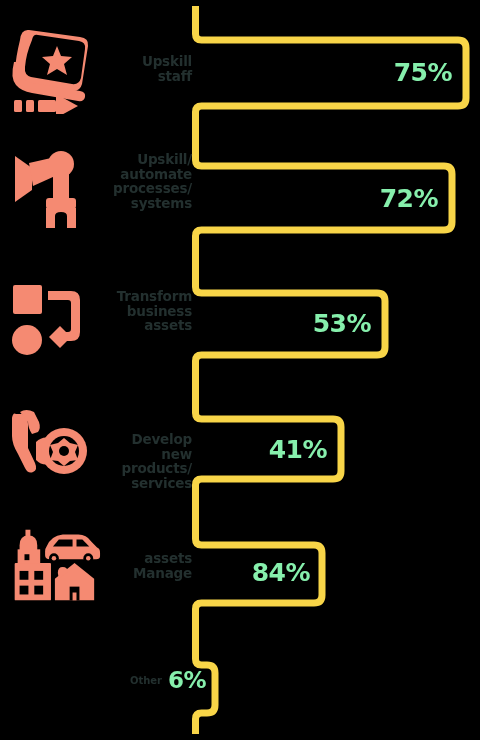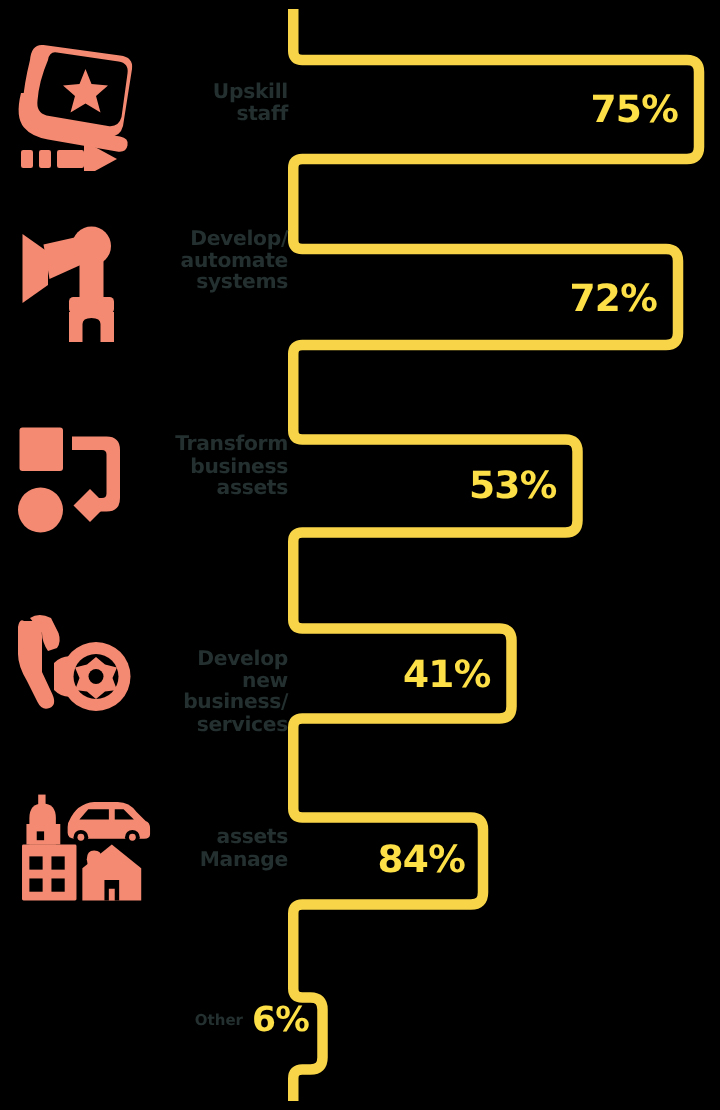--- a/index.html
+++ b/index.html
@@ -39,21 +39,21 @@
     text-align: right;
     color: #23302f;
     font-weight: 700;
     font-size: 13.5px;
     line-height: 14.5px;
     letter-spacing: -0.2px;
     font-family: "DejaVu Sans", sans-serif;
   }
   .value-cell {
     position: absolute;
-    color: #fde047;
+    color: #86efac;
     font-weight: 700;
     font-size: 25px;
     line-height: 25px;
     letter-spacing: -0.5px;
     font-family: "DejaVu Sans", sans-serif;
     text-align: right;
   }
   .value-small {
     font-size: 23px;
   }
@@ -155,22 +155,23 @@
         <path d="M13 14 L13 60 L30 48 L30 26 Z"></path>
         <path d="M27 21 L58 14 L62 30 L31 44 Z"></path>
         <circle cx="59" cy="22" r="13"></circle>
         <rect x="51" y="30" width="16" height="32" rx="2"></rect>
         <rect x="44" y="56" width="30" height="11" rx="3"></rect>
         <path d="M44 66 L44 86 L53 86 L53 74 Q53 70 59 70 Q65 70 65 74 L65 86 L74 86 L74 66 Z"></path>
       </g>
     </svg>
   </div>
   <div class="label-cell" style="top:152px;">
-    <div>Develop/</div>
+    <div>Upskill/</div>
     <div>automate</div>
+    <div>processes/</div>
     <div>systems</div>
   </div>
   <div class="value-cell" style="top:186px;left:322px;width:116px;">
     <span>72%</span>
   </div>
 
   <div class="icon-cell" style="top:277px;height:82px;left:-4px;">
     <svg width="92" height="82" viewBox="0 0 92 82">
       <g fill="#F58A72">
         <rect x="11" y="8" width="29" height="29" rx="2"></rect>
@@ -199,21 +200,21 @@
         <circle cx="64" cy="49" r="23"></circle>
         <circle cx="64" cy="49" r="15" fill="#000000"></circle>
         <path d="M64 36 L70 41 L78 43 L75 50 L78 58 L70 59 L64 64 L58 59 L50 58 L53 50 L50 43 L58 41 Z"></path>
         <circle cx="64" cy="49" r="5" fill="#000000"></circle>
       </g>
     </svg>
   </div>
   <div class="label-cell" style="top:388px;margin-top:44px;">
     <div>Develop</div>
     <div>new</div>
-    <div>business/</div>
+    <div>products/</div>
     <div>services</div>
   </div>
   <div class="value-cell" style="top:437px;left:211px;width:116px;">
     <span>41%</span>
   </div>
 
   <div class="icon-cell" style="top:527px;height:80px;left:-2px;">
     <svg width="106" height="80" viewBox="0 0 106 80">
       <g fill="#F58A72">
 

